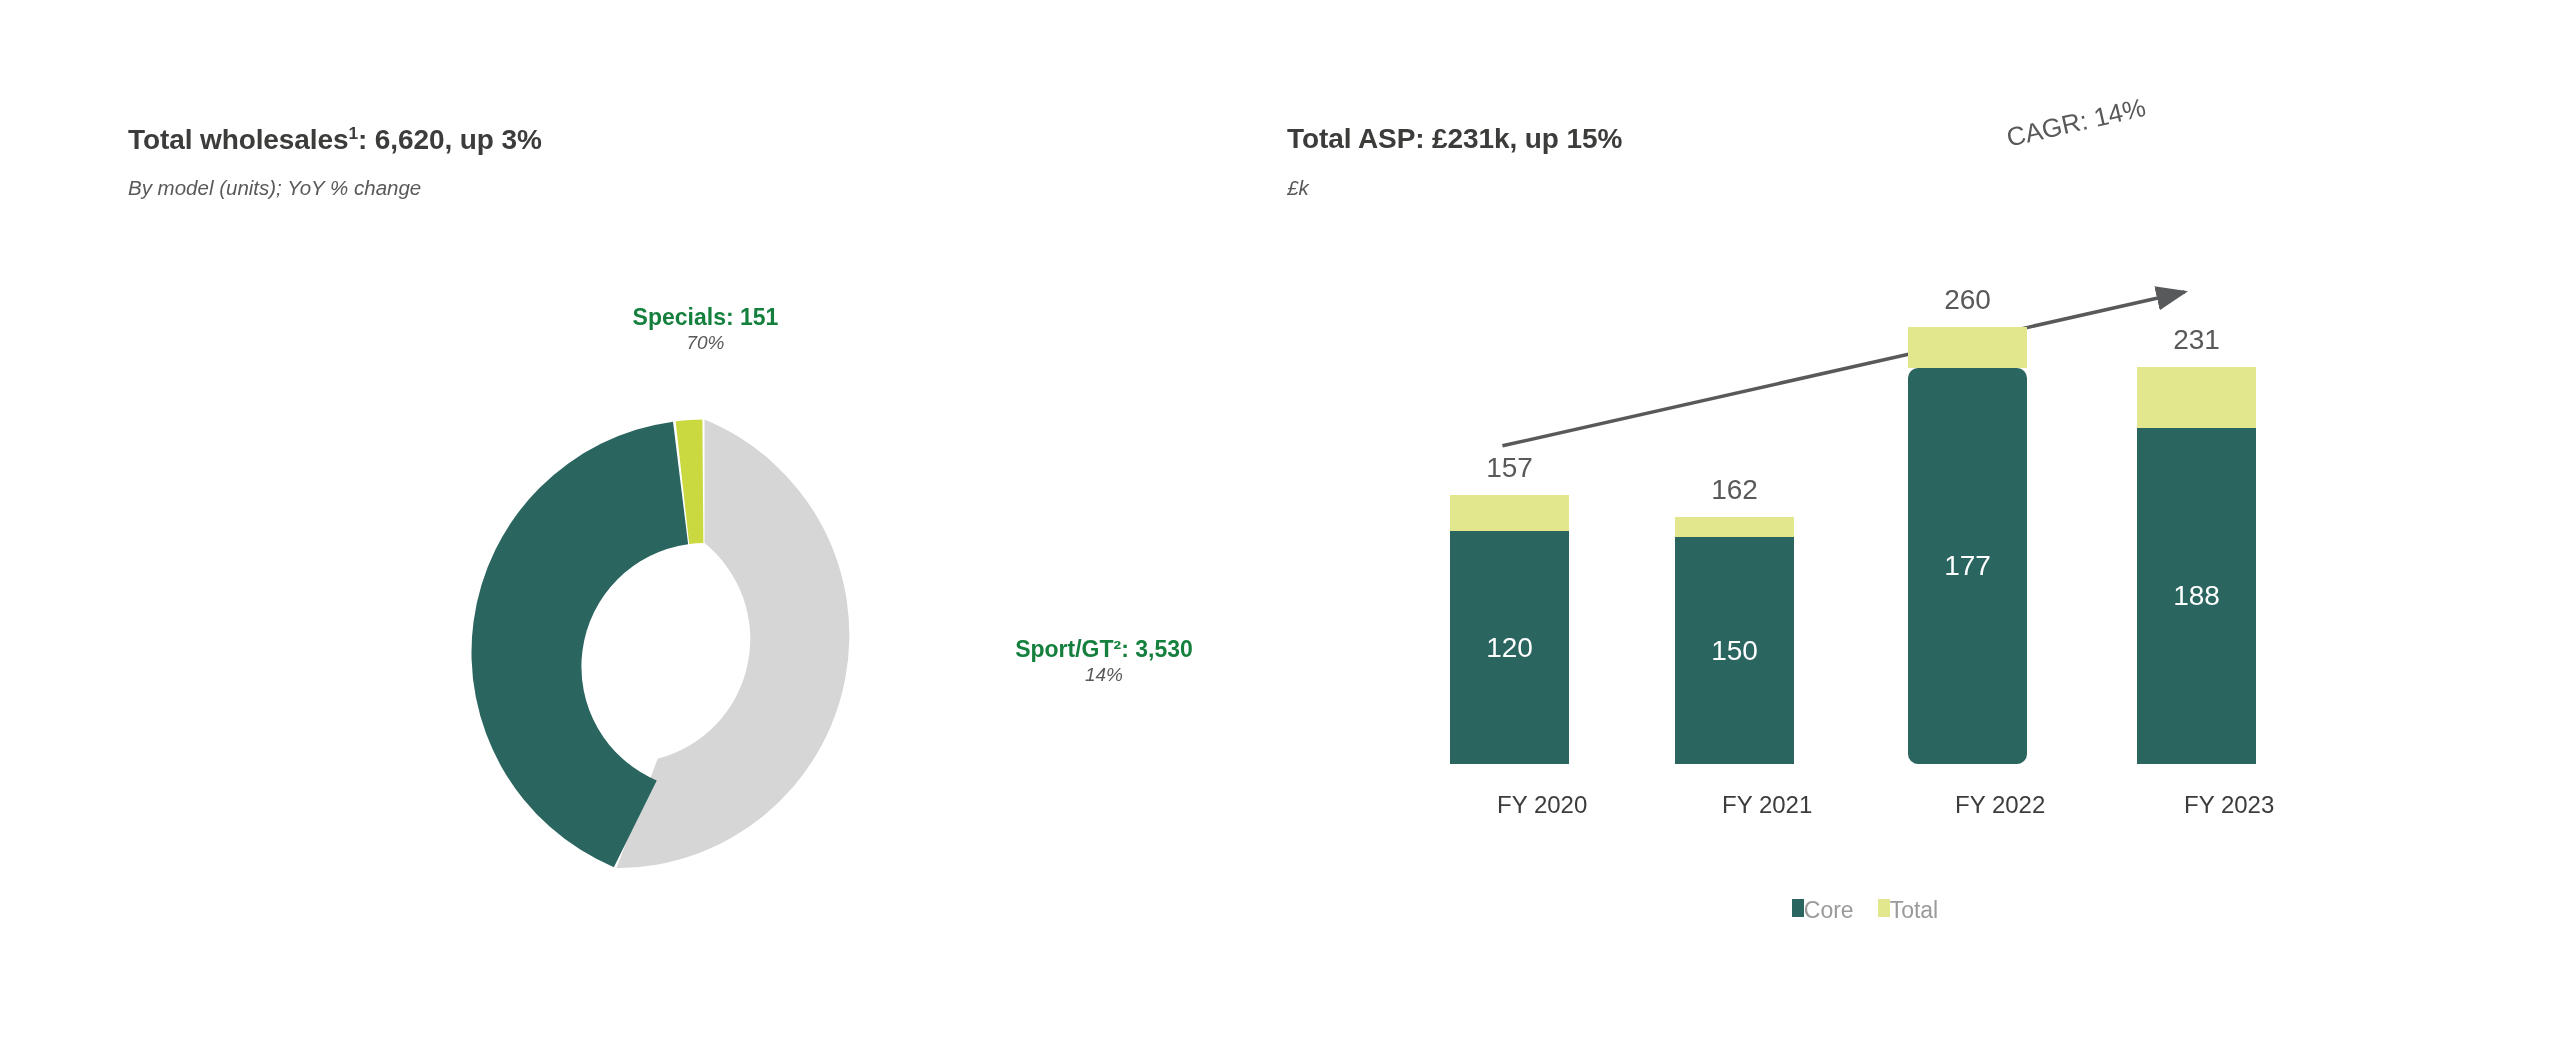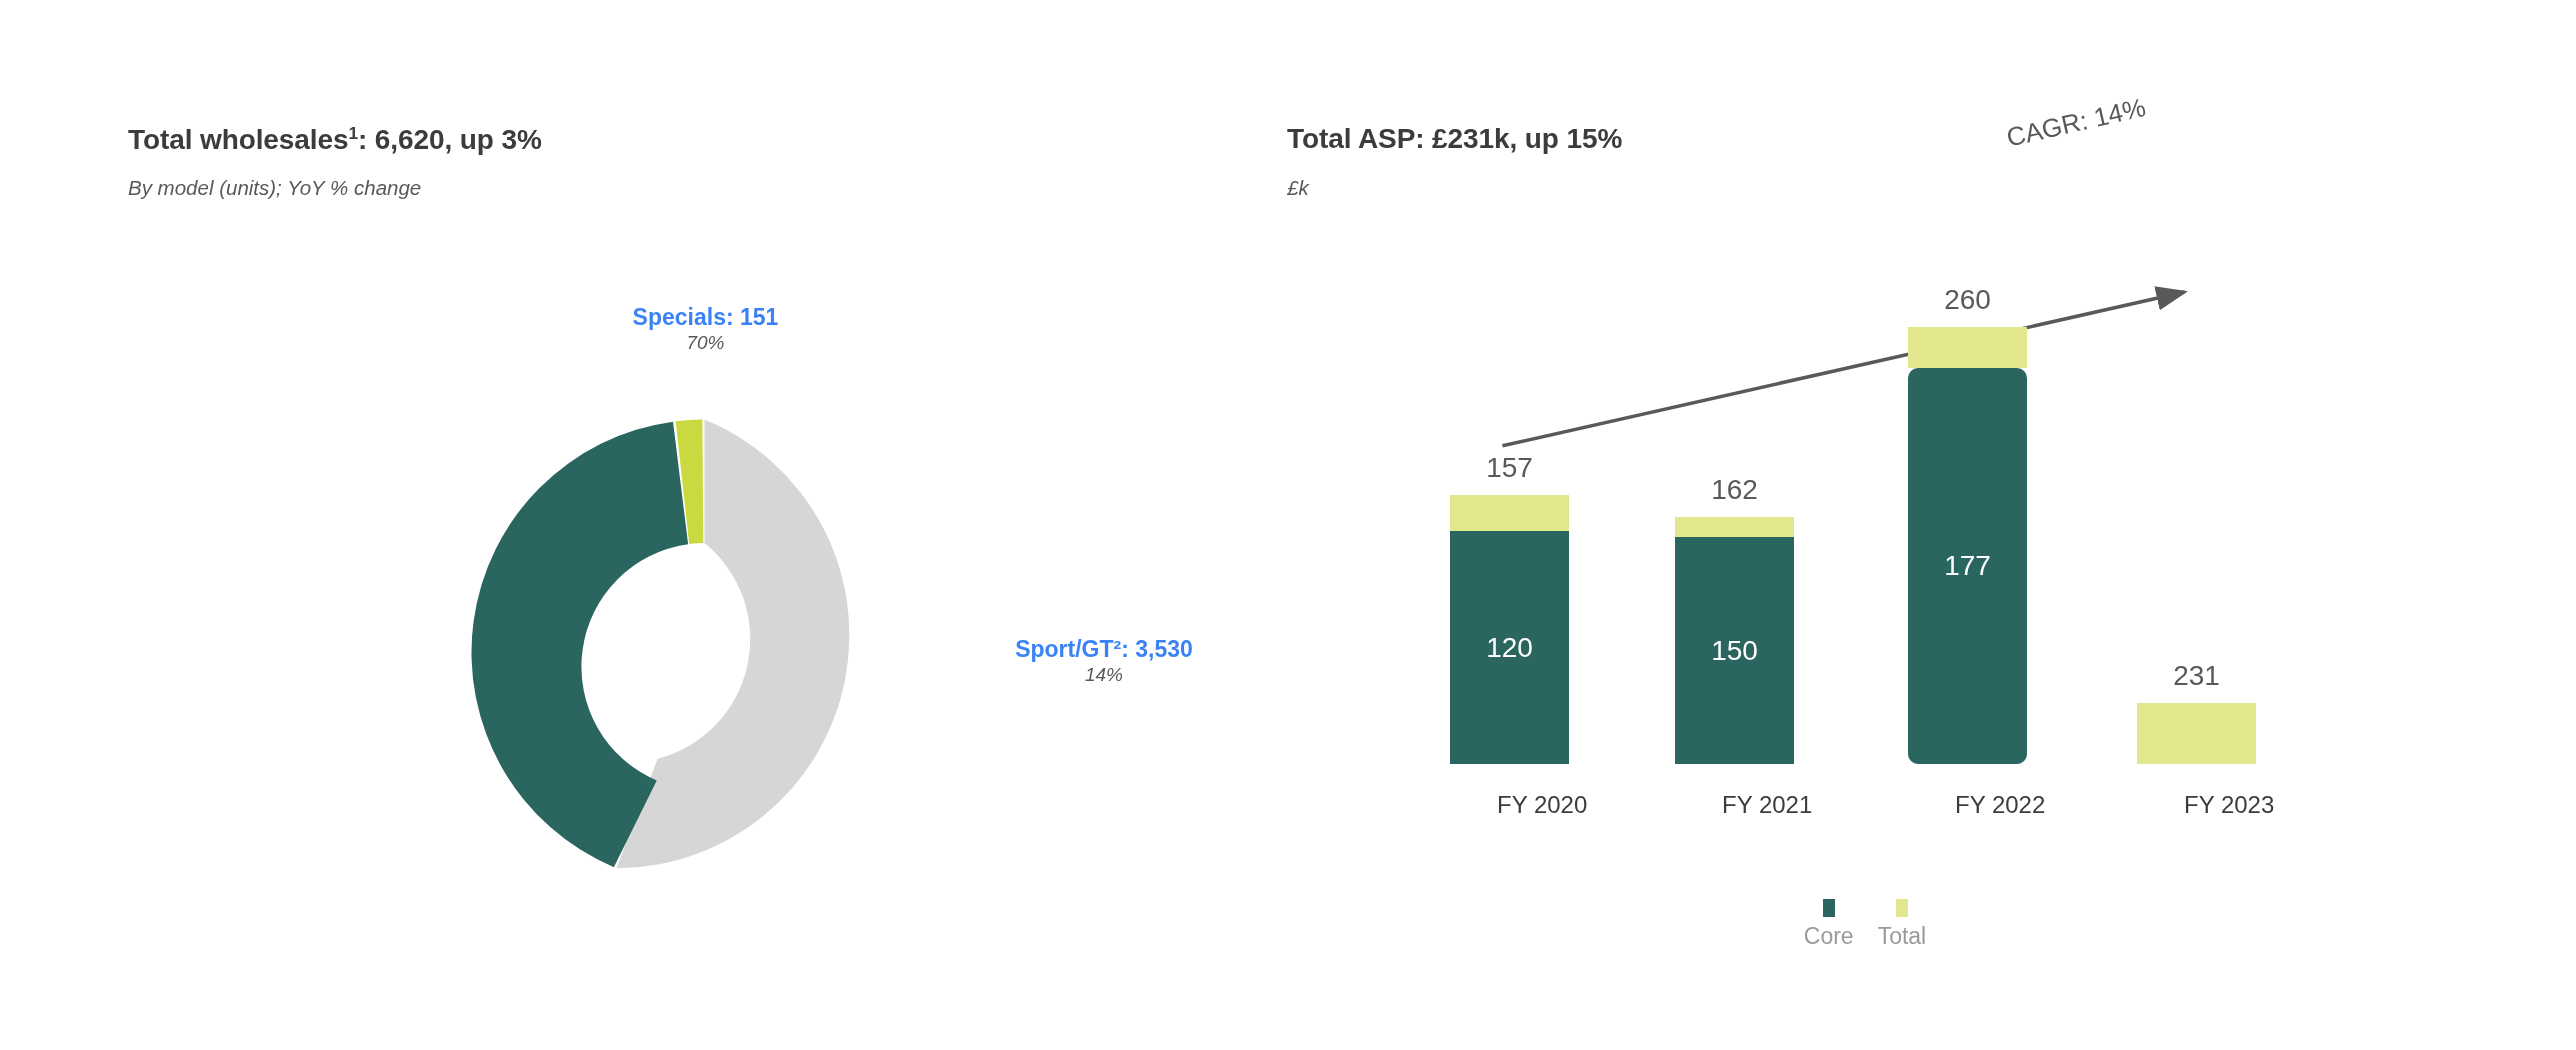--- a/index.html
+++ b/index.html
@@ -37,21 +37,21 @@
 
   .donut-label {
     position:absolute;
     text-align:center;
     white-space:nowrap;
   }
   .donut-label .dl-name {
     display:block;
     font-size:23px;
     font-weight:bold;
-    color:#3b82f6;
+    color:#15803d;
     line-height:1.22;
   }
   .donut-label .dl-pct {
     display:block;
     font-size:19px;
     font-style:italic;
     color:#58595B;
     line-height:1.22;
   }
   #donut-label-specials { left:494px; top:303px; width:423px; }
@@ -109,21 +109,21 @@
 
   #bar-legend {
     position:absolute;
     left:0; right:0;
     top:899px;
     display:flex;
     justify-content:center;
     align-items:center;
     gap:24px;
   }
-  .legend-item { display:flex; align-items:center; gap:8px;flex-direction:column; }
+  .legend-item { display:flex; align-items:flex-start; gap:0; }
   .legend-swatch { width:12px; height:18.3px; display:block; }
   .legend-text { font-size:23px; color:#9A9A9A; line-height:1; }
 </style>
 </head>
 <body>
 
 <div class="panel" id="left-panel">
 
   <div class="chart-title" style="left:128px; top:123px;"><span>Total wholesales</span><sup>1</sup><span>: 6,620, up 3%</span></div>
 
@@ -212,20 +212,23 @@
           <span class="core-value">177</span>
         </div>
         <span class="total-value">260</span>
         <span class="bar-cat">FY 2022</span>
       </div>
     </div>
 
     <div class="bar-col" style="left:916px;">
       <div class="bar-stack">
         <div class="seg-total" style="height:61px;"></div>
+        <div class="seg-core" style="height:336px;">
+          <span class="core-value">188</span>
+        </div>
         <span class="total-value">231</span>
         <span class="bar-cat">FY 2023</span>
       </div>
     </div>
 
     <div id="bar-legend">
       <div class="legend-item">
         <span class="legend-swatch" style="background:#2A6560;"></span>
         <span class="legend-text">Core</span>
       </div>

